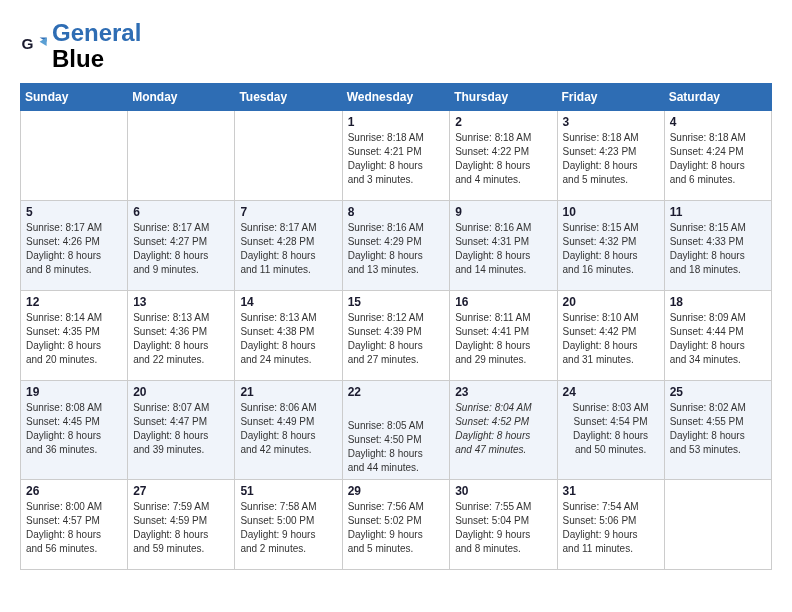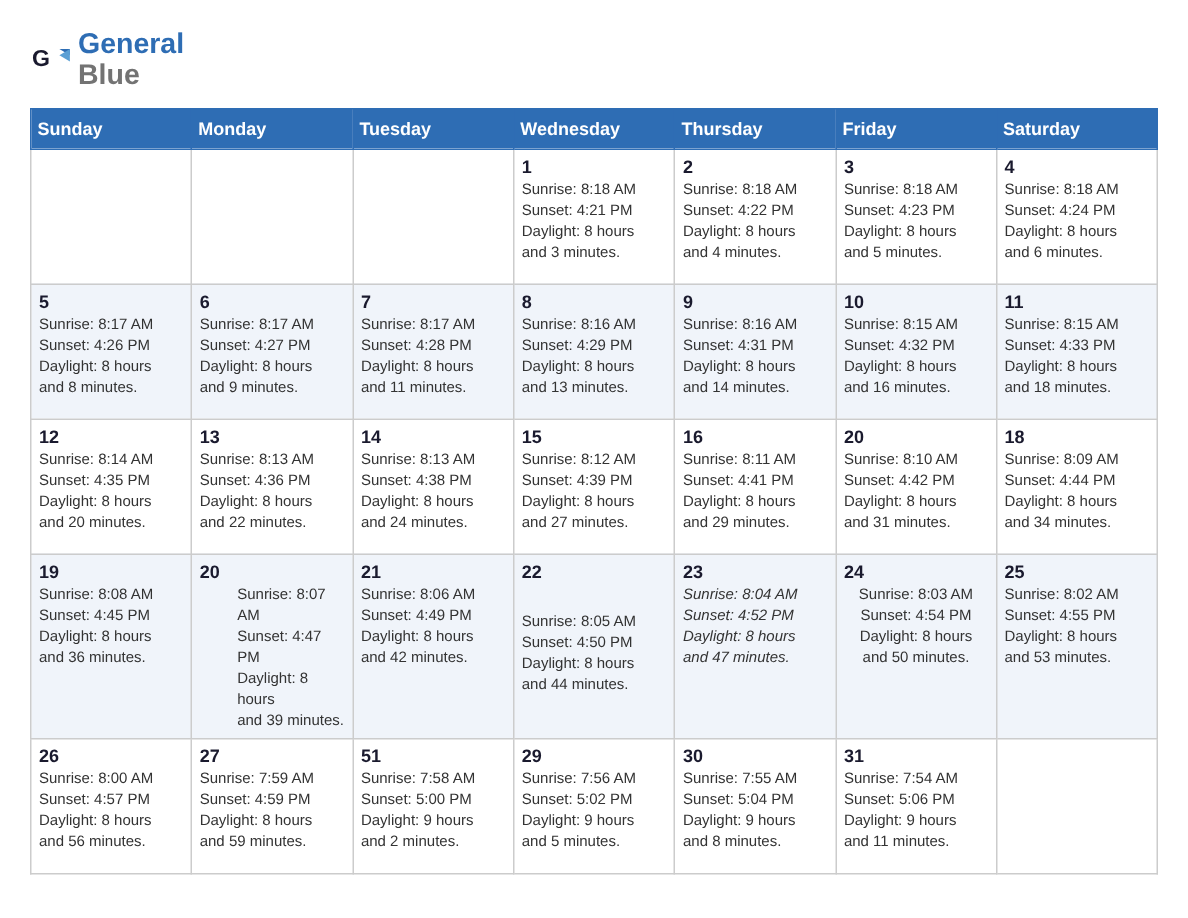--- a/index.html
+++ b/index.html
@@ -15,21 +15,21 @@
       justify-content: space-between;
       align-items: flex-start;
       margin-bottom: 10px;
     }
     .logo {
       display: flex;
       align-items: center;
       gap: 4px;
     }
     .logo-text {
-      font-size: 19px;
+      font-size: 24px;
       font-weight: bold;
       color: #1a1a2e;
       line-height: 1.1;
     }
     .logo-text span {
       color: #2e6db4;
     }
     .logo-icon {
       width: 28px;
       height: 28px;
@@ -95,21 +95,21 @@
 
 <div class="header">
   <div class="logo">
     <svg class="logo-icon" viewBox="0 0 40 40">
       <text x="2" y="24" font-size="22" font-weight="bold" fill="#1a1a2e">G</text>
       <polygon points="28,8 38,14 38,8" fill="#2e6db4"></polygon>
       <polygon points="28,14 38,8 38,20" fill="#5a9fd4"></polygon>
     </svg>
     <div class="logo-text">
       <div><span>General</span></div>
-      <div style="color:#737373">Blue</div>
+      <div style="color:#000000">Blue</div>
     </div>
   </div>
   <div class="title-block">
     <div class="calendar-title"></div>
     <div class="calendar-subtitle"></div>
   </div>
 </div>
 
 <table>
   <thead>
@@ -262,21 +262,21 @@
       <tr>
         <td>
           <span class="day-number">19</span>
           <div class="day-info" style="white-space: pre-line;">Sunrise: 8:08 AM
 Sunset: 4:45 PM
 Daylight: 8 hours
 and 36 minutes.</div>
         </td>
         <td>
           <span class="day-number">20</span>
-          <div class="day-info" style="white-space: pre-line; margin-left: 25px;">Sunrise: 8:07 AM
+          <div class="day-info" style="white-space: pre-line;">Sunrise: 8:07 AM
 Sunset: 4:47 PM
 Daylight: 8 hours
 and 39 minutes.</div>
         </td>
         <td>
           <span class="day-number">21</span>
           <div class="day-info" style="white-space: pre-line;">Sunrise: 8:06 AM
 Sunset: 4:49 PM
 Daylight: 8 hours
 and 42 minutes.</div>

